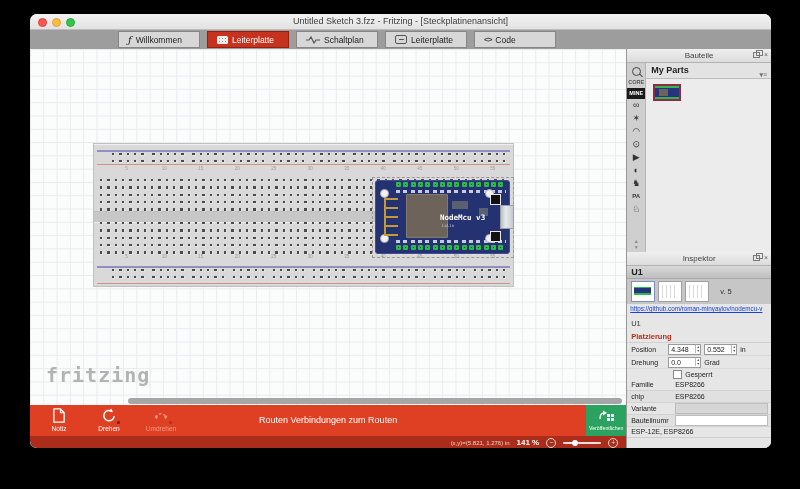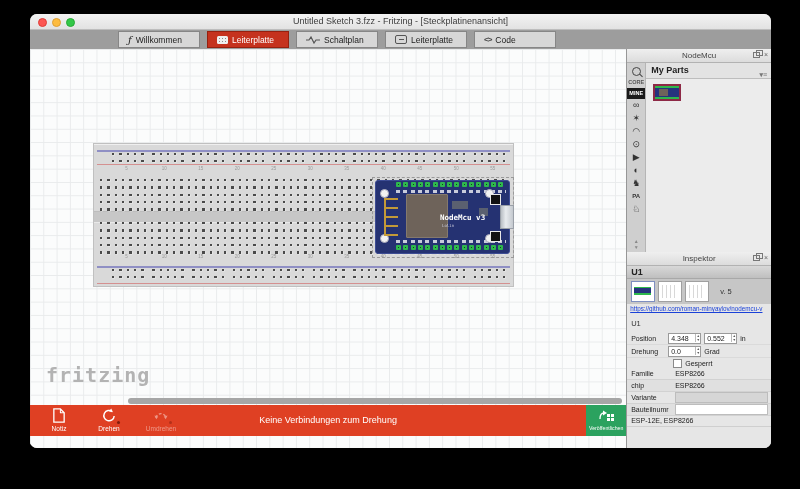--- a/index.html
+++ b/index.html
@@ -1025,40 +1025,49 @@
         </div>
         <div class="tool-btn disabled" style="left:108px;">
           <svg width="16" height="15" viewBox="0 0 16 16">
               <path d="M2 10 Q8 2 14 10" fill="none" stroke="#fff" stroke-width="1.4" stroke-dasharray="3 2"></path>
               <path d="M1 8l2 4 2-3z" fill="#fff"></path>
               <path d="M15 8l-2 4-2-3z" fill="#fff"></path>
             </svg>
           <span class="corner-dot"></span>
           <span class="lbl">Umdrehen</span>
         </div>
-        <div class="route-msg">Keine Verbindungen zum Drehung</div>
+        <div class="route-msg">Routen Verbindungen zum Routen</div>
         <div class="publish">
           <svg width="16" height="14" viewBox="0 0 16 14">
               <path d="M2 9 Q2 3 6 3" fill="none" stroke="#fff" stroke-width="1.3"></path>
               <path d="M5 0.5l4 2.5-4 2.5z" fill="#fff"></path>
               <rect x="9" y="4" width="3" height="3" fill="#fff"></rect>
               <rect x="13" y="4" width="3" height="3" fill="#fff"></rect>
               <rect x="9" y="8" width="3" height="3" fill="#fff"></rect>
               <rect x="13" y="8" width="3" height="3" fill="#fff"></rect>
             </svg>
           <span class="lbl">Veröffentlichen</span>
         </div>
       </div>
 
+      <div class="statusbar">
+        <span class="coords">(x,y)=(5.821, 1.276) in</span>
+        <span class="zoomval">141 %</span>
+        <span class="zcircle">−</span>
+        <span class="ztrack">
+            <span class="zthumb"></span>
+          </span>
+        <span class="zcircle">+</span>
+      </div>
     </div>
 
     <div class="sidebar">
       <div class="parts-panel">
         <div class="panel-header">
-          <span>NodeMcu</span>
+          <span>Bauteile</span>
           <span class="ph-icons">
             <span class="float-icon"></span>
             <span class="x-icon">×</span>
           </span>
         </div>
         <div class="parts-body">
           <div class="bin-strip">
             <span class="search-glyph"></span>
             <span class="strip-label">CORE</span>
             <span class="strip-label sel">MINE</span>
@@ -1104,20 +1113,21 @@
           <span class="pv-box">
               <span class="pv-lines"></span>
             </span>
           <span class="pv-box">
               <span class="pv-lines"></span>
             </span>
           <span class="pv-version">v. 5</span>
         </div>
         <div class="insp-link">https://github.com/roman-minyaylov/nodemcu-v</div>
         <div class="insp-sub">U1</div>
+        <div class="sec-header">Platzierung</div>
         <div class="form-row">
           <span class="flabel">Position</span>
           <span class="spin">
               <span class="val">4.348</span>
               <span class="arrows">
                 <span>▴</span>
                 <span>▾</span>
               </span>
             </span>
           <span class="spin">

